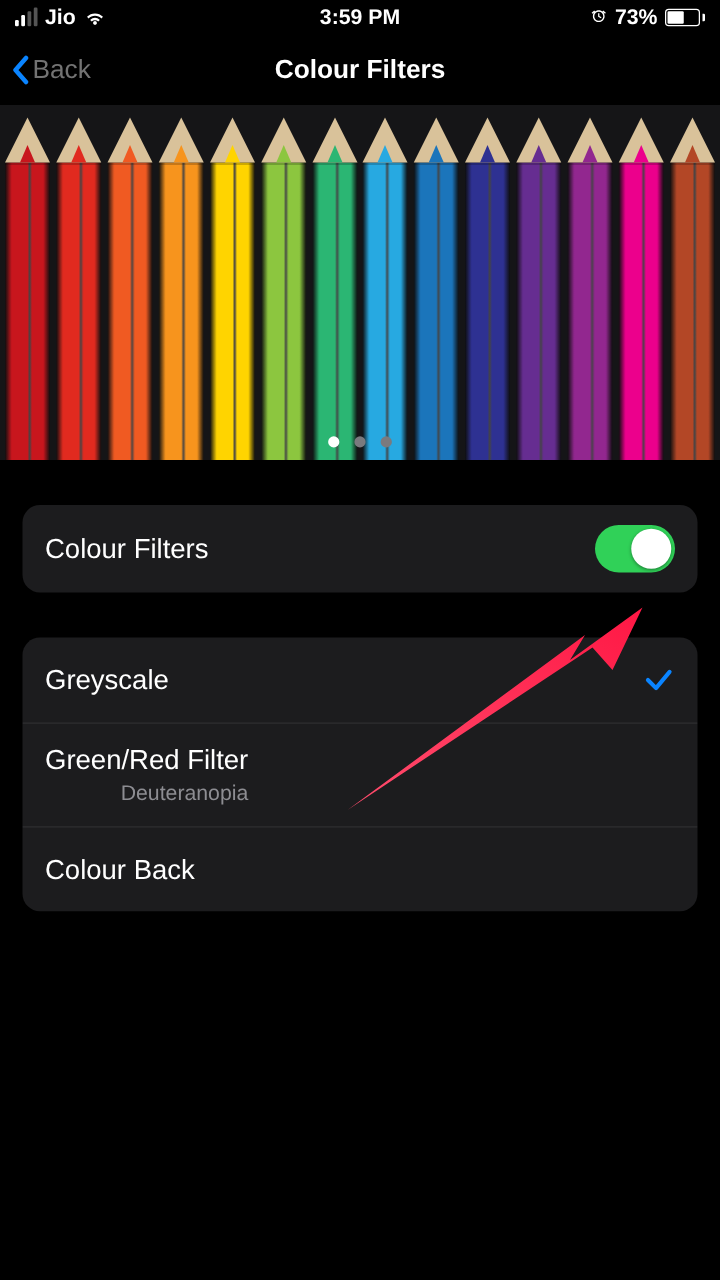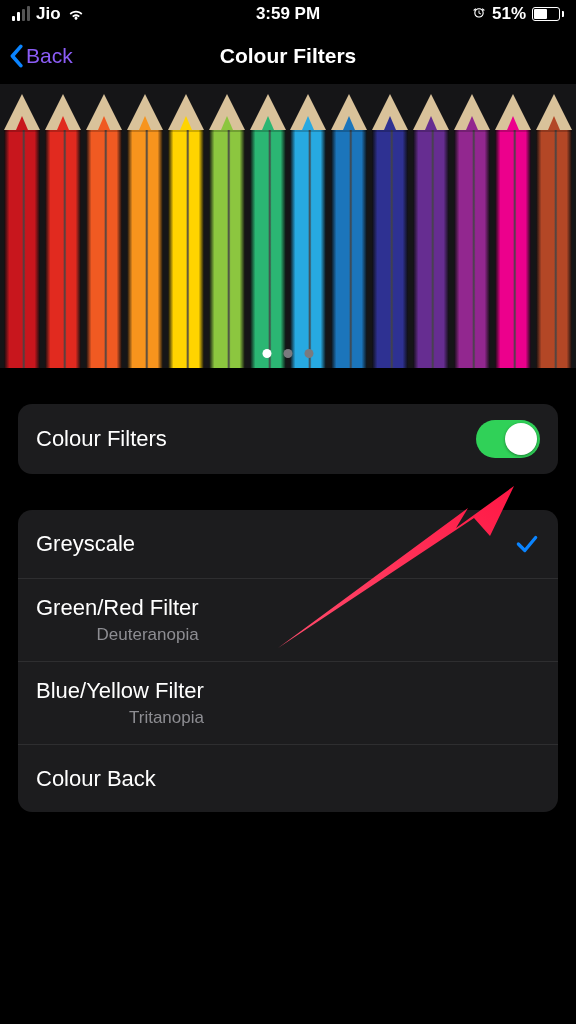--- a/index.html
+++ b/index.html
@@ -43,21 +43,21 @@
   
   .navbar {
     height: 56px;
     display: flex;
     align-items: center;
     position: relative;
     padding: 0 8px;
   }
   .back-btn {
     display: flex; align-items: center; gap: 2px;
-    color: #8b5cf6; font-size: 21px;
+    color: #737373; font-size: 21px;
   }
   .nav-title {
     position: absolute; left: 50%; transform: translateX(-50%);
     font-size: 21px; font-weight: 600; color: #fff;
   }
 
   
   .preview {
     width: 100%;
     height: 284px;
@@ -174,21 +174,21 @@
     <span>Jio</span>
     <svg class="wifi-icon" viewBox="0 0 20 14">
       <path fill="#fff" d="M10 13.5c.9 0 1.7-.8 1.7-1.7S10.9 10.1 10 10.1s-1.7.8-1.7 1.7.8 1.7 1.7 1.7zm-4.3-4.3l1.4 1.4c.8-.8 1.8-1.2 2.9-1.2s2.1.4 2.9 1.2l1.4-1.4C12.9 7.8 11.5 7.2 10 7.2S7.1 7.8 5.7 9.2zM2.9 6.4l1.4 1.4C5.8 6.2 7.8 5.4 10 5.4s4.2.8 5.7 2.4l1.4-1.4C15.2 4.4 12.7 3.4 10 3.4S4.8 4.4 2.9 6.4z"></path>
     </svg>
   </div>
   <div class="status-center">3:59 PM</div>
   <div class="status-right">
     <svg class="alarm-icon" viewBox="0 0 14 14">
       <path fill="#fff" d="M7 1.2c-2.6 0-4.7 2.1-4.7 4.7S4.4 10.6 7 10.6s4.7-2.1 4.7-4.7S9.6 1.2 7 1.2zM7 9.5c-2 0-3.6-1.6-3.6-3.6S5 2.3 7 2.3s3.6 1.6 3.6 3.6S9 9.5 7 9.5zM7.5 3.5h-1v2.8l2.2 1.3.5-.9-1.7-1V3.5zM1.3 3.1l2.1-1.8.7.8L2 3.9zM10.6 1.3l2.1 1.8-.7.8-2.1-1.8z"></path>
     </svg>
-    <span>51%</span>
+    <span>73%</span>
     <div class="battery">
       <div class="battery-body">
           <div class="battery-fill"></div>
         </div>
       <div class="battery-cap"></div>
     </div>
   </div>
 </div>
 
 <div class="navbar">
@@ -284,26 +284,20 @@
         <span class="row-label">Greyscale</span>
       </div>
       <svg width="26" height="26" viewBox="0 0 24 24" class="checkmark">
         <path fill="none" stroke="#0a84ff" stroke-width="3" stroke-linecap="round" stroke-linejoin="round" d="M4 12 L10 18 L20 6"></path>
       </svg>
     </div>
     <div class="row">
       <div class="row-text">
         <span class="row-label">Green/Red Filter</span>
         <span class="row-sub">Deuteranopia</span>
-      </div>
-    </div>
-    <div class="row">
-      <div class="row-text">
-        <span class="row-label">Blue/Yellow Filter</span>
-        <span class="row-sub">Tritanopia</span>
       </div>
     </div>
     <div class="row">
       <div class="row-text">
         <span class="row-label">Colour Back</span>
       </div>
     </div>
   </div>
 
 <svg class="arrow-annotation" width="260" height="190" viewBox="0 0 260 190">

